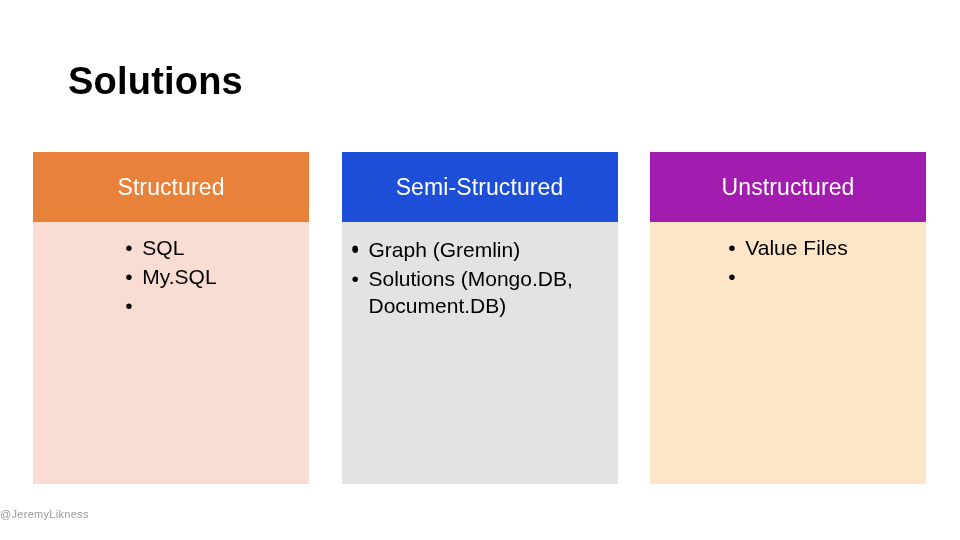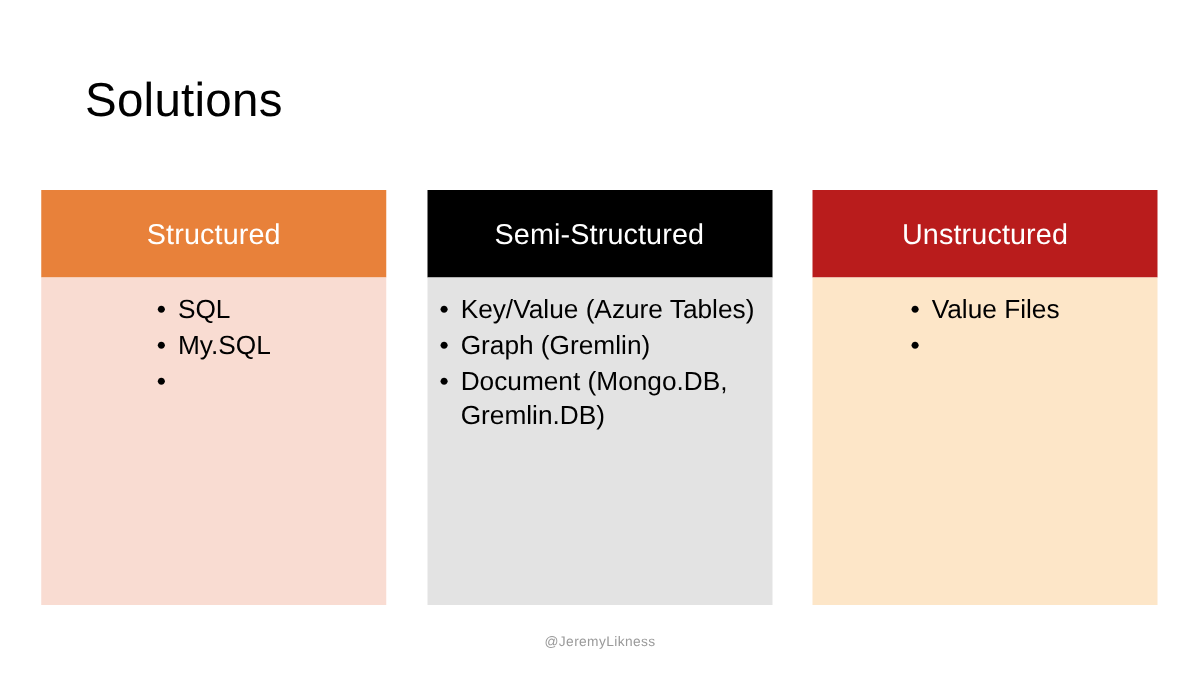--- a/index.html
+++ b/index.html
@@ -20,21 +20,21 @@
     inset: 0;
     background: #ffffff;
   }
 
   
   .slide-title {
     position: absolute;
     left: 68px;
     top: 58px;
     font-size: 38px;
-    font-weight: 400;
+    font-weight: 700;
     letter-spacing: 0.2px;
     color: #000000;
     line-height: 46px;
     white-space: nowrap;
   }
 
   
   .columns {
     position: absolute;
     left: 33px;
@@ -100,33 +100,32 @@
     left: 0;
     top: 0;
     line-height: 27px;
     font-size: 21px;
   }
 
   
   .col-structured .col-header      { background: #E8813A; }
   .col-structured .col-body        { background: #F9DCD2; }
 
-  .col-semi .col-header            { background: #000000; }
+  .col-semi .col-header            { background: #1d4ed8; }
   .col-semi .col-body              { background: #E3E3E3; }
 
-  .col-unstructured .col-header    { background: #b91c1c; }
+  .col-unstructured .col-header    { background: #a21caf; }
   .col-unstructured .col-body      { background: #FDE6C8; }
 
   
   .footer {
     position: absolute;
     left: 0;
     right: 0;
     top: 508px;
-    text-align: center;
     font-size: 11px;
     color: #9a9a9a;
     letter-spacing: 0.3px;
   }
 </style>
 </head>
 <body>
 
 <div class="slide">
 
@@ -152,29 +151,28 @@
         </ul>
       </div>
     </div>
 
     <div class="column col-semi">
       <div class="col-header">Semi-Structured</div>
       <div class="col-body">
         <ul class="bullets">
           <li class="bullet">
             <span class="dot">•</span>
-            <span>Key/Value (Azure Tables)</span>
           </li>
           <li class="bullet">
             <span class="dot">•</span>
             <span>Graph (Gremlin)</span>
           </li>
           <li class="bullet">
             <span class="dot">•</span>
-            <span>Document (Mongo.DB, Gremlin.DB)</span>
+            <span>Solutions (Mongo.DB, Document.DB)</span>
           </li>
         </ul>
       </div>
     </div>
 
     <div class="column col-unstructured">
       <div class="col-header">Unstructured</div>
       <div class="col-body">
         <ul class="bullets">
           <li class="bullet">

